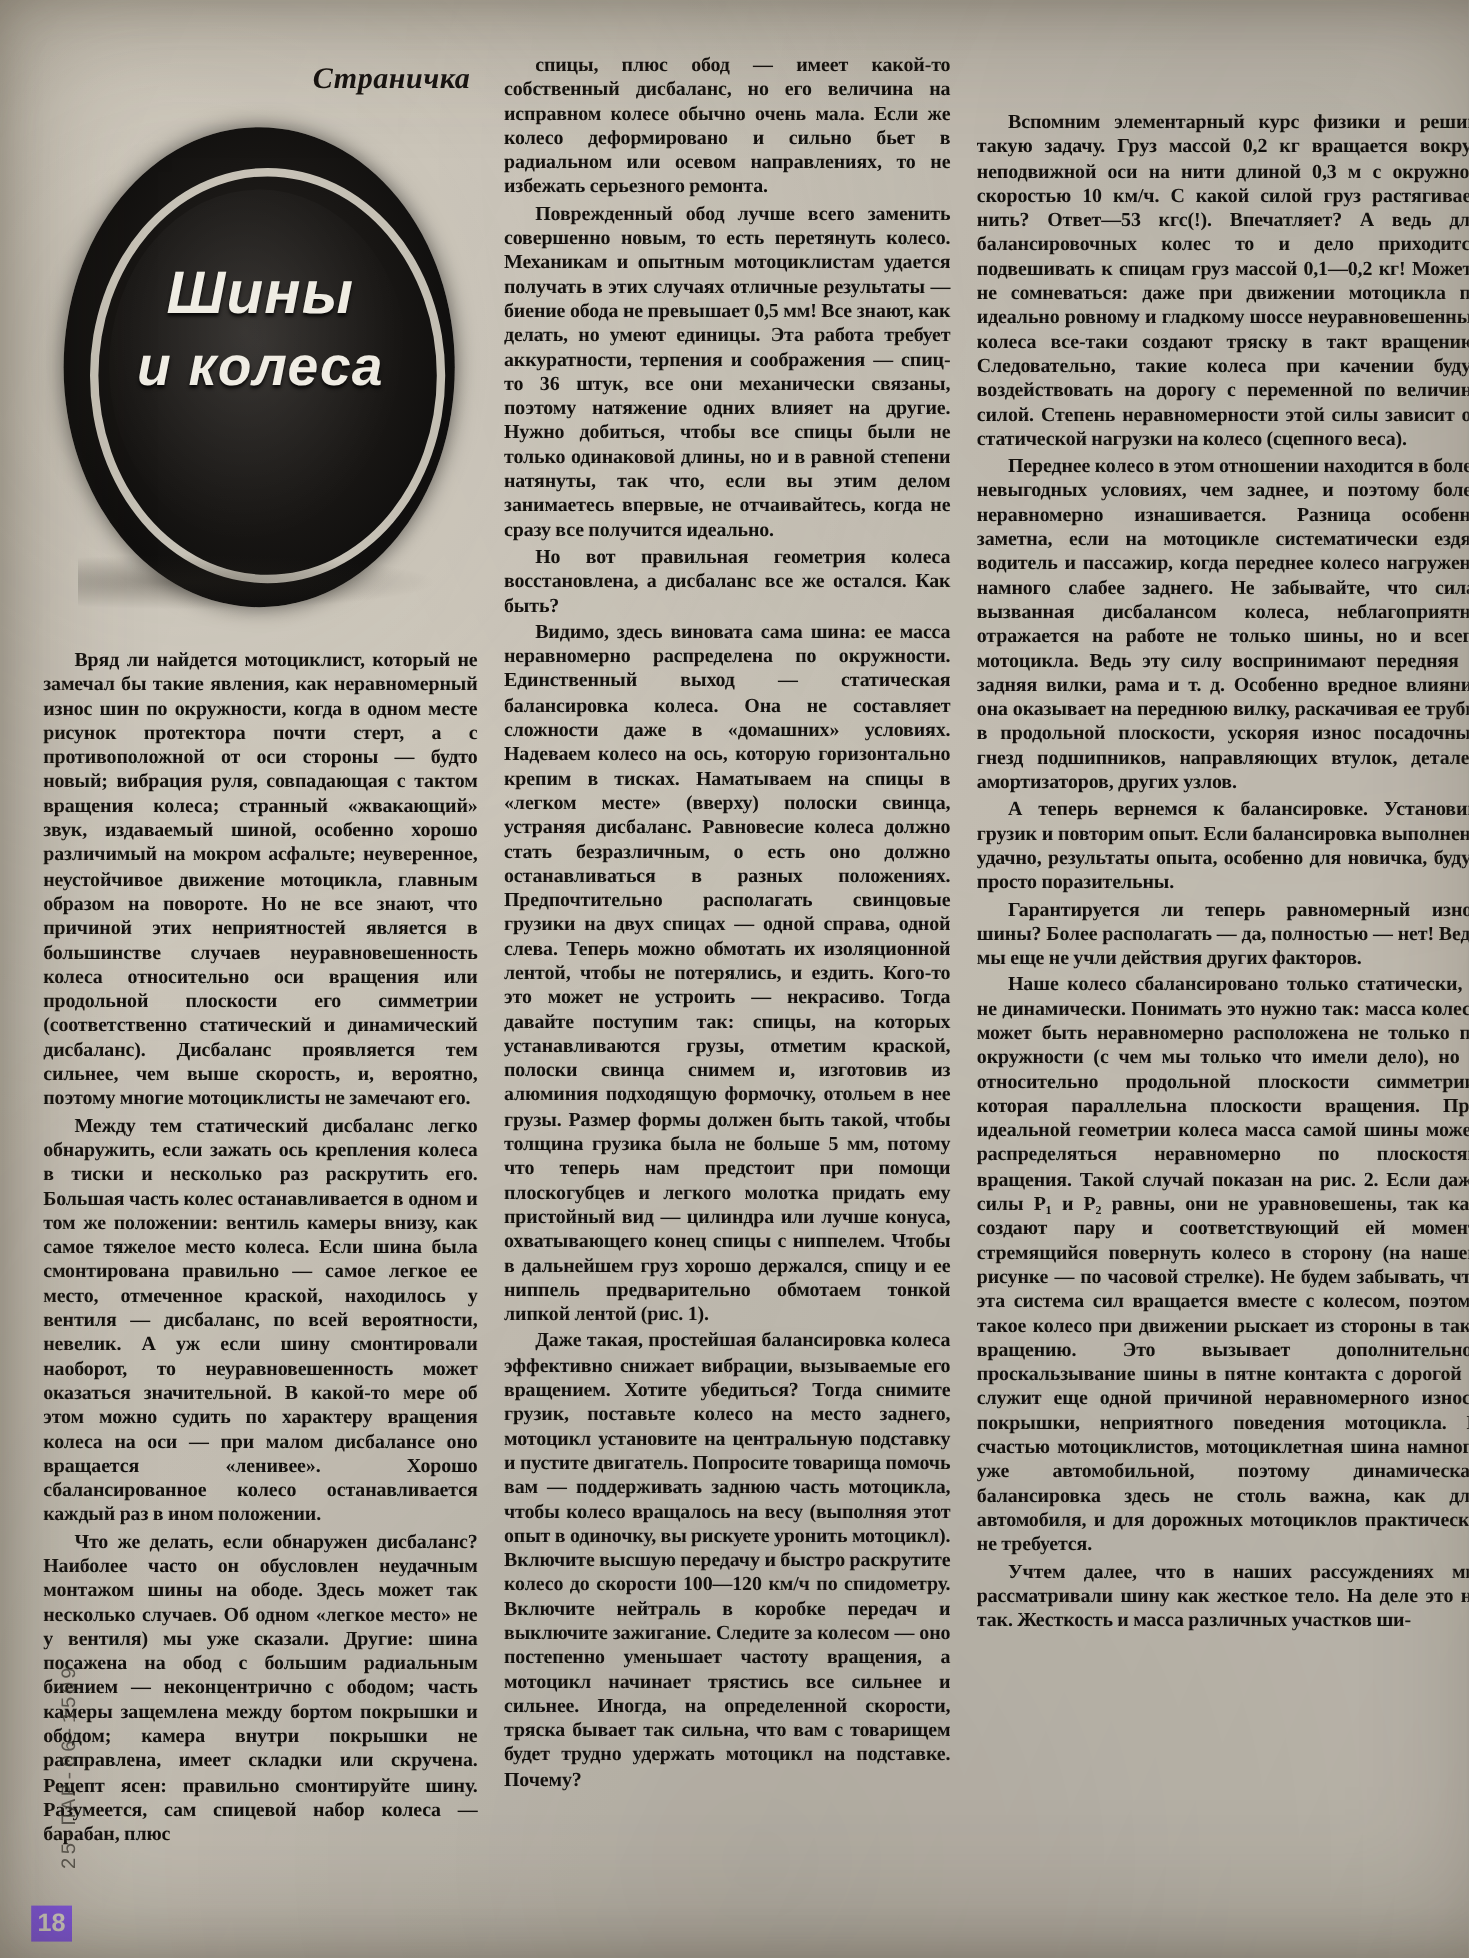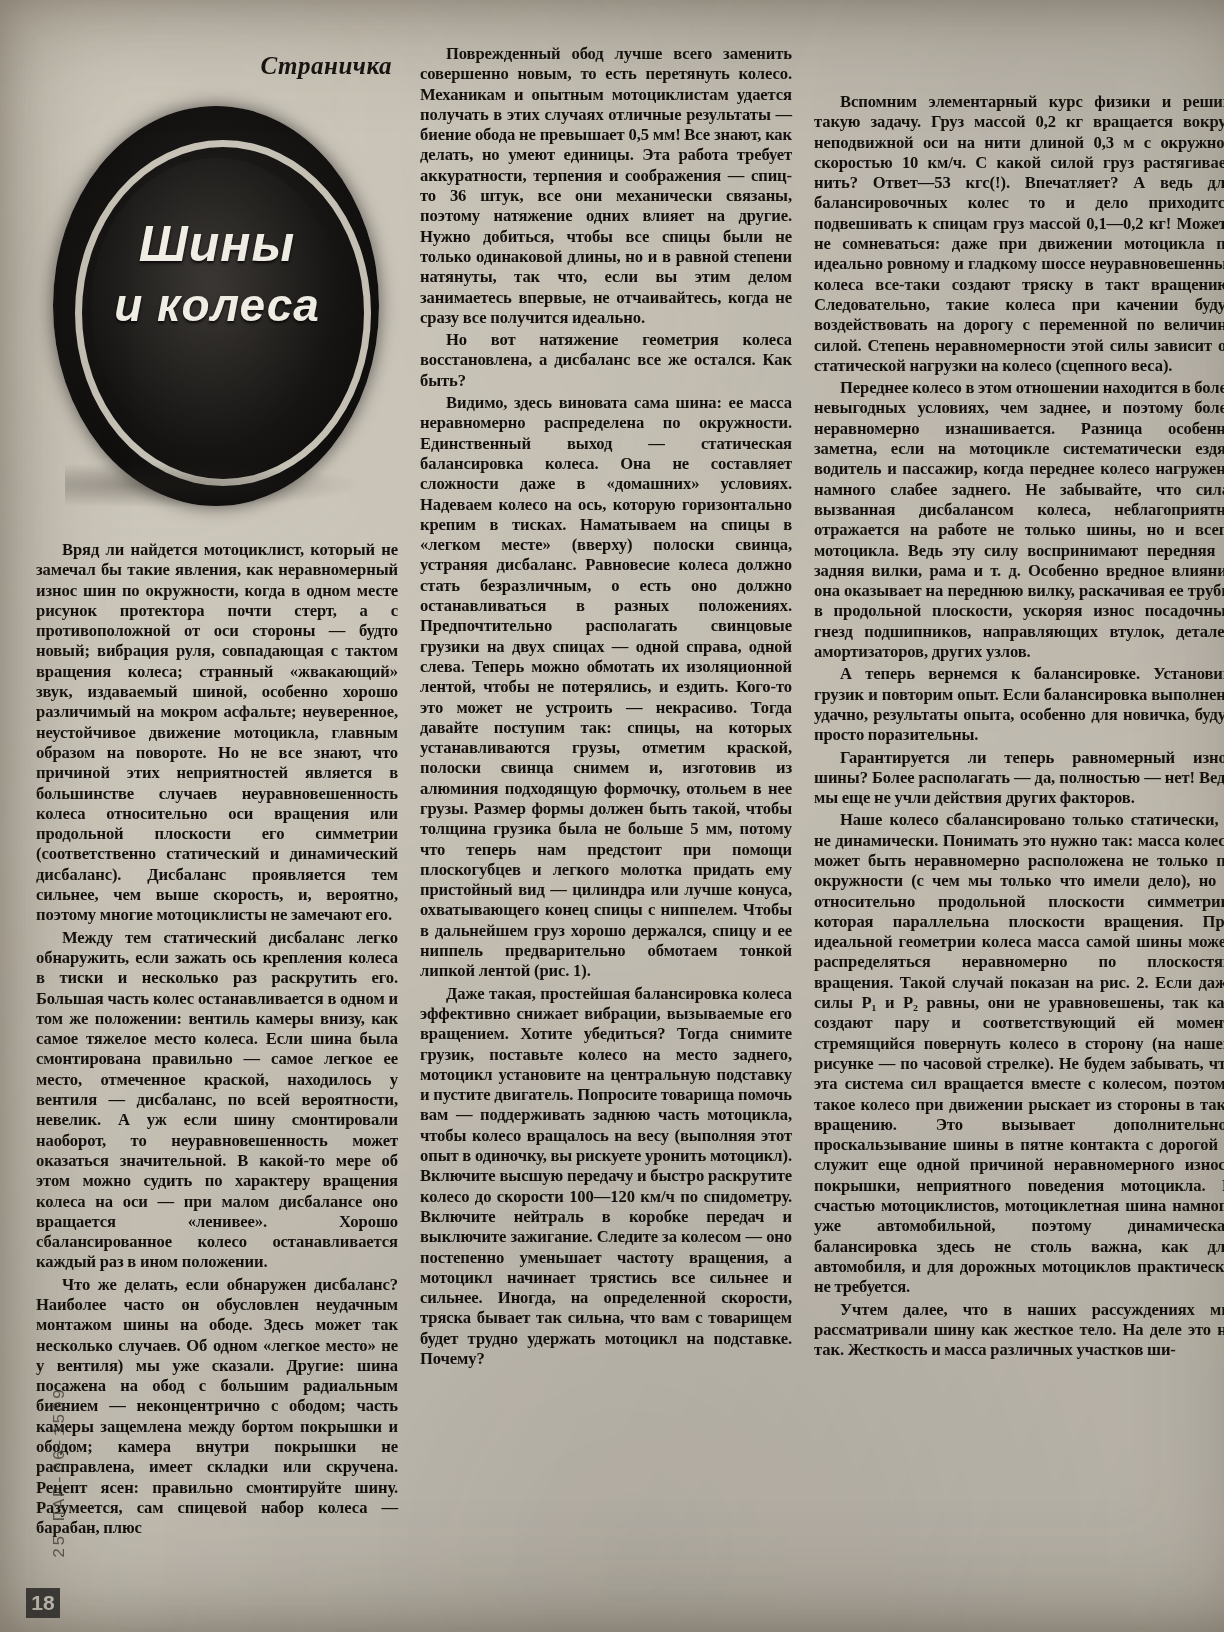--- a/index.html
+++ b/index.html
@@ -140,21 +140,21 @@
     -webkit-font-smoothing: none;
   }
   p.body.first { text-indent: 26px; }
 
   .page-number {
     position: absolute;
     left: 26px;
     bottom: 14px;
     width: 34px;
     height: 30px;
-    background: #404040;
+    background: #8b5cf6;
     color: #e9e5da;
     font-family: "Liberation Sans", sans-serif;
     font-weight: bold;
     font-size: 21px;
     line-height: 30px;
     text-align: center;
   }
 
   .edge-code {
     position: absolute;
@@ -192,22 +192,23 @@
         </div>
         <div class="logo-smudge"></div>
       </div>
 
       <p class="body first">Вряд ли найдется мотоциклист, который не замечал бы такие явления, как неравномерный износ шин по окружности, когда в одном месте рисунок протектора почти стерт, а с противоположной от оси стороны — будто новый; вибрация руля, совпадающая с тактом вращения колеса; странный «жвакающий» звук, издаваемый шиной, особенно хорошо различимый на мокром асфальте; неуверенное, неустойчивое движение мотоцикла, главным образом на повороте. Но не все знают, что причиной этих неприятностей является в большинстве случаев неуравновешенность колеса относительно оси вращения или продольной плоскости его симметрии (соответственно статический и динамический дисбаланс). Дисбаланс проявляется тем сильнее, чем выше скорость, и, вероятно, поэтому многие мотоциклисты не замечают его.</p>
       <p class="body">Между тем статический дисбаланс легко обнаружить, если зажать ось крепления колеса в тиски и несколько раз раскрутить его. Большая часть колес останавливается в одном и том же положении: вентиль камеры внизу, как самое тяжелое место колеса. Если шина была смонтирована правильно — самое легкое ее место, отмеченное краской, находилось у вентиля — дисбаланс, по всей вероятности, невелик. А уж если шину смонтировали наоборот, то неуравновешенность может оказаться значительной. В какой-то мере об этом можно судить по характеру вращения колеса на оси — при малом дисбалансе оно вращается «ленивее». Хорошо сбалансированное колесо останавливается каждый раз в ином положении.</p>
       <p class="body">Что же делать, если обнаружен дисбаланс? Наиболее часто он обусловлен неудачным монтажом шины на ободе. Здесь может так несколько случаев. Об одном «легкое место» не у вентиля) мы уже сказали. Другие: шина посажена на обод с большим радиальным биением — неконцентрично с ободом; часть камеры защемлена между бортом покрышки и ободом; камера внутри покрышки не расправлена, имеет складки или скручена. Рецепт ясен: правильно смонтируйте шину. Разумеется, сам спицевой набор колеса — барабан, плюс</p>
     </div>
 
     <div class="col col-2">
+      <p class="body">спицы, плюс обод — имеет какой-то собственный дисбаланс, но его величина на исправном колесе обычно очень мала. Если же колесо деформировано и сильно бьет в радиальном или осевом направлениях, то не избежать серьезного ремонта.</p>
       <p class="body">Поврежденный обод лучше всего заменить совершенно новым, то есть перетянуть колесо. Механикам и опытным мотоциклистам удается получать в этих случаях отличные результаты — биение обода не превышает 0,5 мм! Все знают, как делать, но умеют единицы. Эта работа требует аккуратности, терпения и соображения — спиц-то 36 штук, все они механически связаны, поэтому натяжение одних влияет на другие. Нужно добиться, чтобы все спицы были не только одинаковой длины, но и в равной степени натянуты, так что, если вы этим делом занимаетесь впервые, не отчаивайтесь, когда не сразу все получится идеально.</p>
-      <p class="body">Но вот натяжение геометрия колеса восстановлена, а дисбаланс все же остался. Как быть?</p>
+      <p class="body">Но вот правильная геометрия колеса восстановлена, а дисбаланс все же остался. Как быть?</p>
       <p class="body">Видимо, здесь виновата сама шина: ее масса неравномерно распределена по окружности. Единственный выход — статическая балансировка колеса. Она не составляет сложности даже в «домашних» условиях. Надеваем колесо на ось, которую горизонтально крепим в тисках. Наматываем на спицы в «легком месте» (вверху) полоски свинца, устраняя дисбаланс. Равновесие колеса должно стать безразличным, о есть оно должно останавливаться в разных положениях. Предпочтительно располагать свинцовые грузики на двух спицах — одной справа, одной слева. Теперь можно обмотать их изоляционной лентой, чтобы не потерялись, и ездить. Кого-то это может не устроить — некрасиво. Тогда давайте поступим так: спицы, на которых устанавливаются грузы, отметим краской, полоски свинца снимем и, изготовив из алюминия подходящую формочку, отольем в нее грузы. Размер формы должен быть такой, чтобы толщина грузика была не больше 5 мм, потому что теперь нам предстоит при помощи плоскогубцев и легкого молотка придать ему пристойный вид — цилиндра или лучше конуса, охватывающего конец спицы с ниппелем. Чтобы в дальнейшем груз хорошо держался, спицу и ее ниппель предварительно обмотаем тонкой липкой лентой (рис. 1).</p>
       <p class="body">Даже такая, простейшая балансировка колеса эффективно снижает вибрации, вызываемые его вращением. Хотите убедиться? Тогда снимите грузик, поставьте колесо на место заднего, мотоцикл установите на центральную подставку и пустите двигатель. Попросите товарища помочь вам — поддерживать заднюю часть мотоцикла, чтобы колесо вращалось на весу (выполняя этот опыт в одиночку, вы рискуете уронить мотоцикл). Включите высшую передачу и быстро раскрутите колесо до скорости 100—120 км/ч по спидометру. Включите нейтраль в коробке передач и выключите зажигание. Следите за колесом — оно постепенно уменьшает частоту вращения, а мотоцикл начинает трястись все сильнее и сильнее. Иногда, на определенной скорости, тряска бывает так сильна, что вам с товарищем будет трудно удержать мотоцикл на подставке. Почему?</p>
     </div>
 
     <div class="col col-3">
       <p class="body">Вспомним элементарный курс физики и решим такую задачу. Груз массой 0,2 кг вращается вокруг неподвижной оси на нити длиной 0,3 м с окружной скоростью 10 км/ч. С какой силой груз растягивает нить? Ответ—53 кгс(!). Впечатляет? А ведь для балансировочных колес то и дело приходится подвешивать к спицам груз массой 0,1—0,2 кг! Можете не сомневаться: даже при движении мотоцикла по идеально ровному и гладкому шоссе неуравновешенные колеса все-таки создают тряску в такт вращению. Следовательно, такие колеса при качении будут воздействовать на дорогу с переменной по величине силой. Степень неравномерности этой силы зависит от статической нагрузки на колесо (сцепного веса).</p>
       <p class="body">Переднее колесо в этом отношении находится в более невыгодных условиях, чем заднее, и поэтому более неравномерно изнашивается. Разница особенно заметна, если на мотоцикле систематически ездят водитель и пассажир, когда переднее колесо нагружено намного слабее заднего. Не забывайте, что сила, вызванная дисбалансом колеса, неблагоприятно отражается на работе не только шины, но и всего мотоцикла. Ведь эту силу воспринимают передняя и задняя вилки, рама и т. д. Особенно вредное влияние она оказывает на переднюю вилку, раскачивая ее трубы в продольной плоскости, ускоряя износ посадочных гнезд подшипников, направляющих втулок, деталей амортизаторов, других узлов.</p>
       <p class="body">А теперь вернемся к балансировке. Установим грузик и повторим опыт. Если балансировка выполнена удачно, результаты опыта, особенно для новичка, будут просто поразительны.</p>
       <p class="body">Гарантируется ли теперь равномерный износ шины? Более располагать — да, полностью — нет! Ведь мы еще не учли действия других факторов.</p>
       <p class="body">Наше колесо сбалансировано только статически, а не динамически. Понимать это нужно так: масса колеса может быть неравномерно расположена не только по окружности (с чем мы только что имели дело), но и относительно продольной плоскости симметрии, которая параллельна плоскости вращения. При идеальной геометрии колеса масса самой шины может распределяться неравномерно по плоскостям вращения. Такой случай показан на рис. 2. Если даже силы P₁ и P₂ равны, они не уравновешены, так как создают пару и соответствующий ей момент, стремящийся повернуть колесо в сторону (на нашем рисунке — по часовой стрелке). Не будем забывать, что эта система сил вращается вместе с колесом, поэтому такое колесо при движении рыскает из стороны в такт вращению. Это вызывает дополнительное проскальзывание шины в пятне контакта с дорогой и служит еще одной причиной неравномерного износа покрышки, неприятного поведения мотоцикла. К счастью мотоциклистов, мотоциклетная шина намного уже автомобильной, поэтому динамическая балансировка здесь не столь важна, как для автомобиля, и для дорожных мотоциклов практически не требуется.</p>

